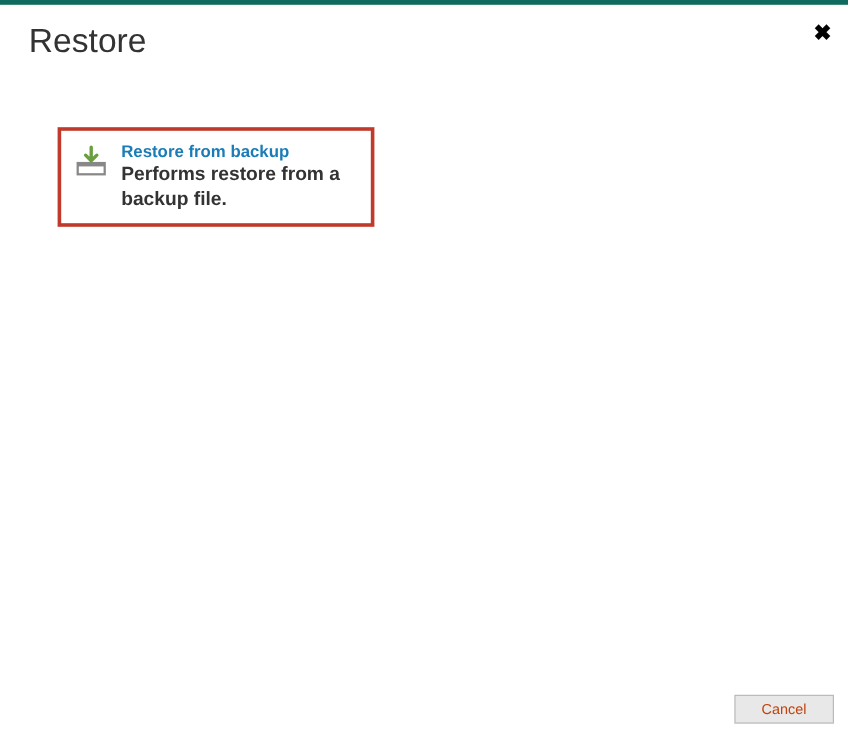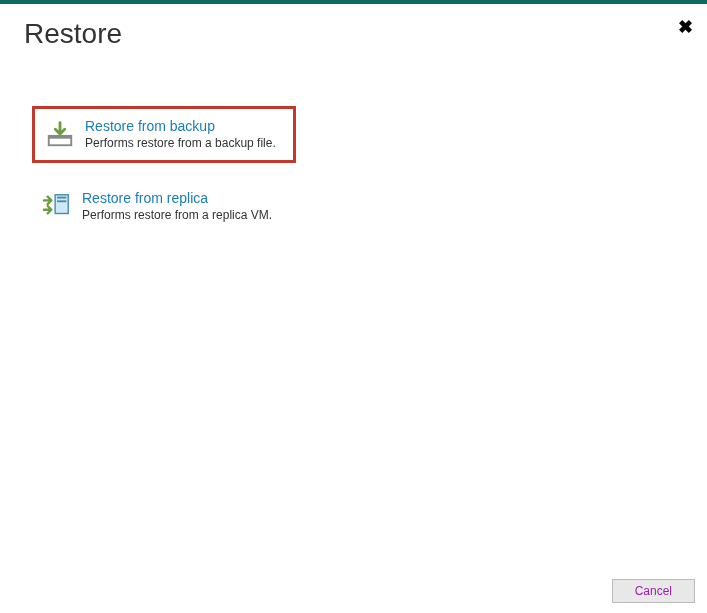--- a/index.html
+++ b/index.html
@@ -35,21 +35,22 @@
       right: 12px;
       font-size: 18px;
       font-weight: bold;
       cursor: pointer;
       color: #000;
       line-height: 1;
       padding: 2px;
     }
     .options {
       margin-top: 56px;
-      padding-left: 32px;
+      padding-left: 48px;
+      font-weight: bold;
     }
     .option {
       display: flex;
       align-items: flex-start;
       padding: 8px 10px;
       margin-bottom: 18px;
       width: 264px;
       cursor: pointer;
     }
     .option.highlighted {
@@ -67,37 +68,37 @@
       display: flex;
       flex-direction: column;
     }
     .option-title {
       color: #1a7db8;
       font-size: 14px;
       line-height: 1.3;
     }
     .option-desc {
       color: #333;
-      font-size: 12px;
+      font-size: 16px;
       line-height: 1.3;
       margin-top: 1px;
     }
     .footer {
       position: absolute;
       bottom: 10px;
       right: 12px;
     }
     .cancel-btn {
       background: #e8e8e8;
       border: 1px solid #bbb;
       padding: 4px 22px;
       font-size: 12px;
       font-family: inherit;
       cursor: pointer;
-      color: #a21caf;
+      color: #c2410c;
     }
   </style>
 </head>
 <body>
 
 <div class="close-btn">
   <span>✖</span>
 </div>
 
 <div class="header">
@@ -113,33 +114,18 @@
         <rect x="4" y="18" width="24" height="3" fill="#888"></rect>
         <path d="M16 4 L16 16 M11 11 L16 16 L21 11" fill="none" stroke="#6a9e3e" stroke-width="3" stroke-linecap="round" stroke-linejoin="round"></path>
       </svg>
     </div>
     <div class="option-text">
       <span class="option-title">Restore from backup</span>
       <span class="option-desc">Performs restore from a backup file.</span>
     </div>
   </div>
 
-  <div class="option">
-    <div class="option-icon">
-      <svg viewBox="0 0 32 32" width="30" height="30">
-        <rect x="14" y="4" width="14" height="20" fill="#cfe8f7" stroke="#4a8ab0" stroke-width="1.5"></rect>
-        <rect x="16" y="6" width="10" height="2" fill="#4a8ab0"></rect>
-        <rect x="16" y="10" width="10" height="2" fill="#4a8ab0"></rect>
-        <path d="M2 10 L10 10 M6 6 L10 10 L6 14" fill="none" stroke="#6a9e3e" stroke-width="2.5" stroke-linecap="round" stroke-linejoin="round"></path>
-        <path d="M2 20 L10 20 M6 16 L10 20 L6 24" fill="none" stroke="#6a9e3e" stroke-width="2.5" stroke-linecap="round" stroke-linejoin="round"></path>
-      </svg>
-    </div>
-    <div class="option-text">
-      <span class="option-title">Restore from replica</span>
-      <span class="option-desc">Performs restore from a replica VM.</span>
-    </div>
-  </div>
 
 </div>
 
 <div class="footer">
   <button class="cancel-btn">Cancel</button>
 </div>
 
 </body></html>

